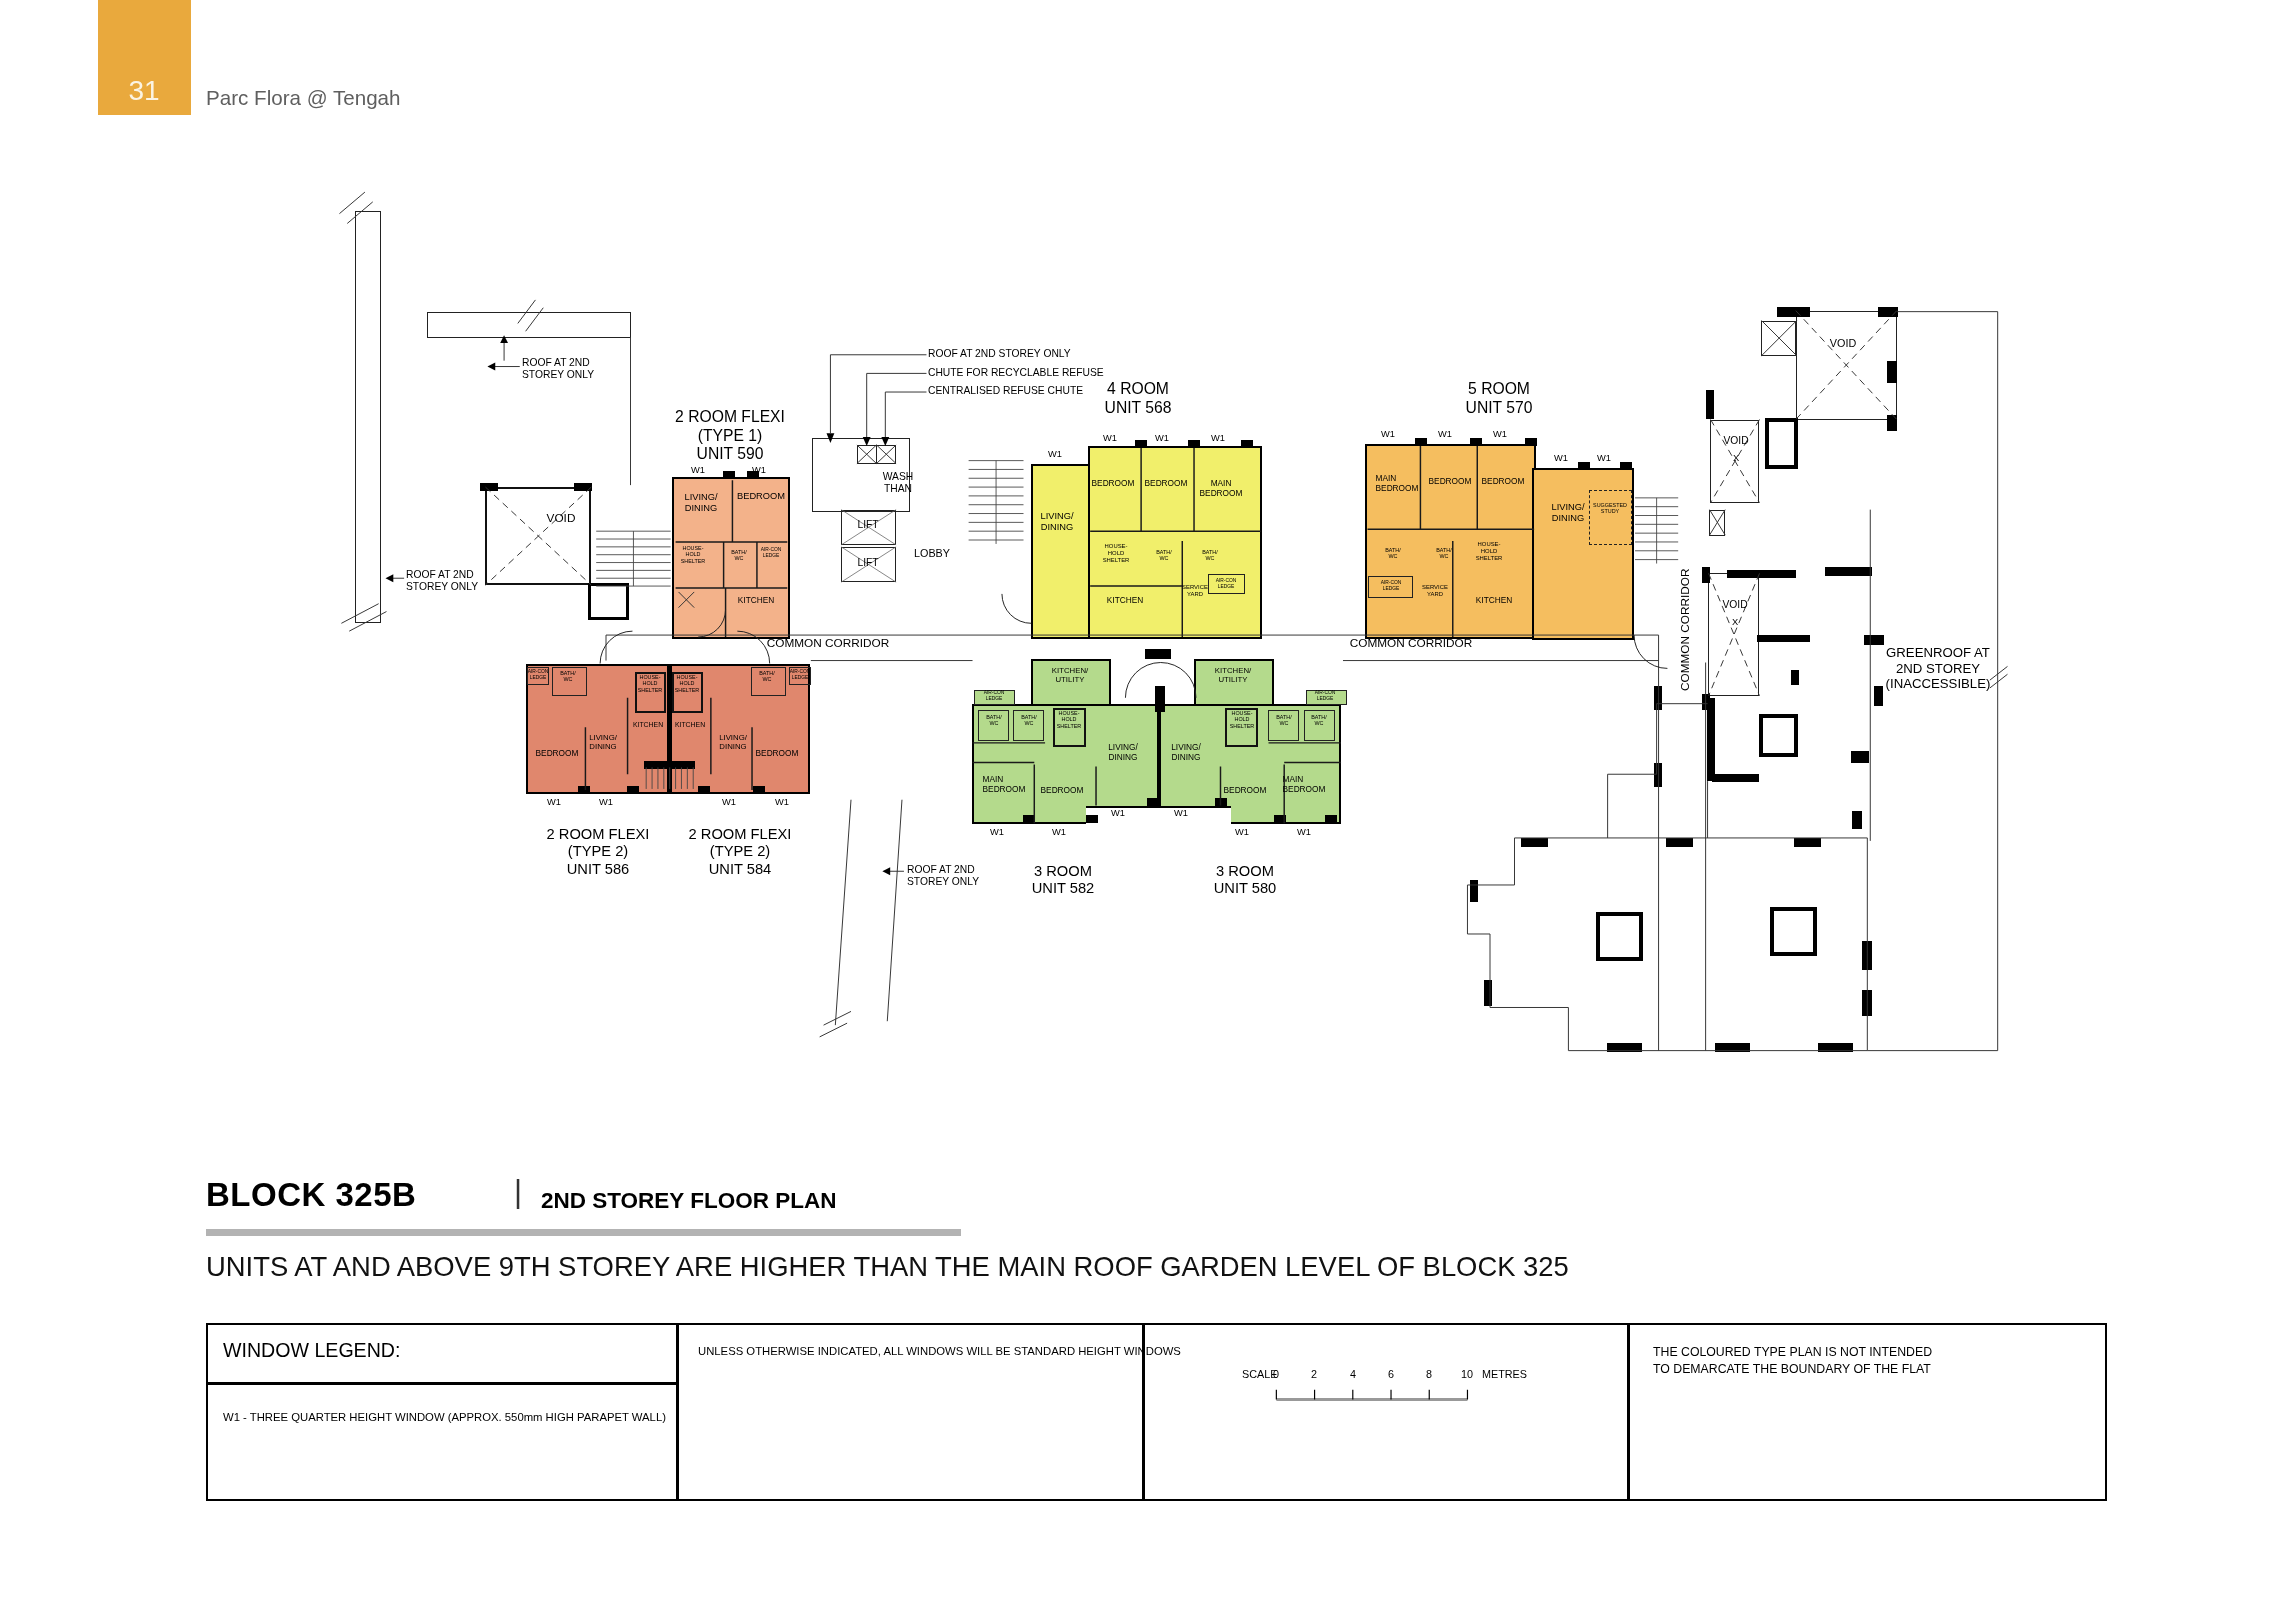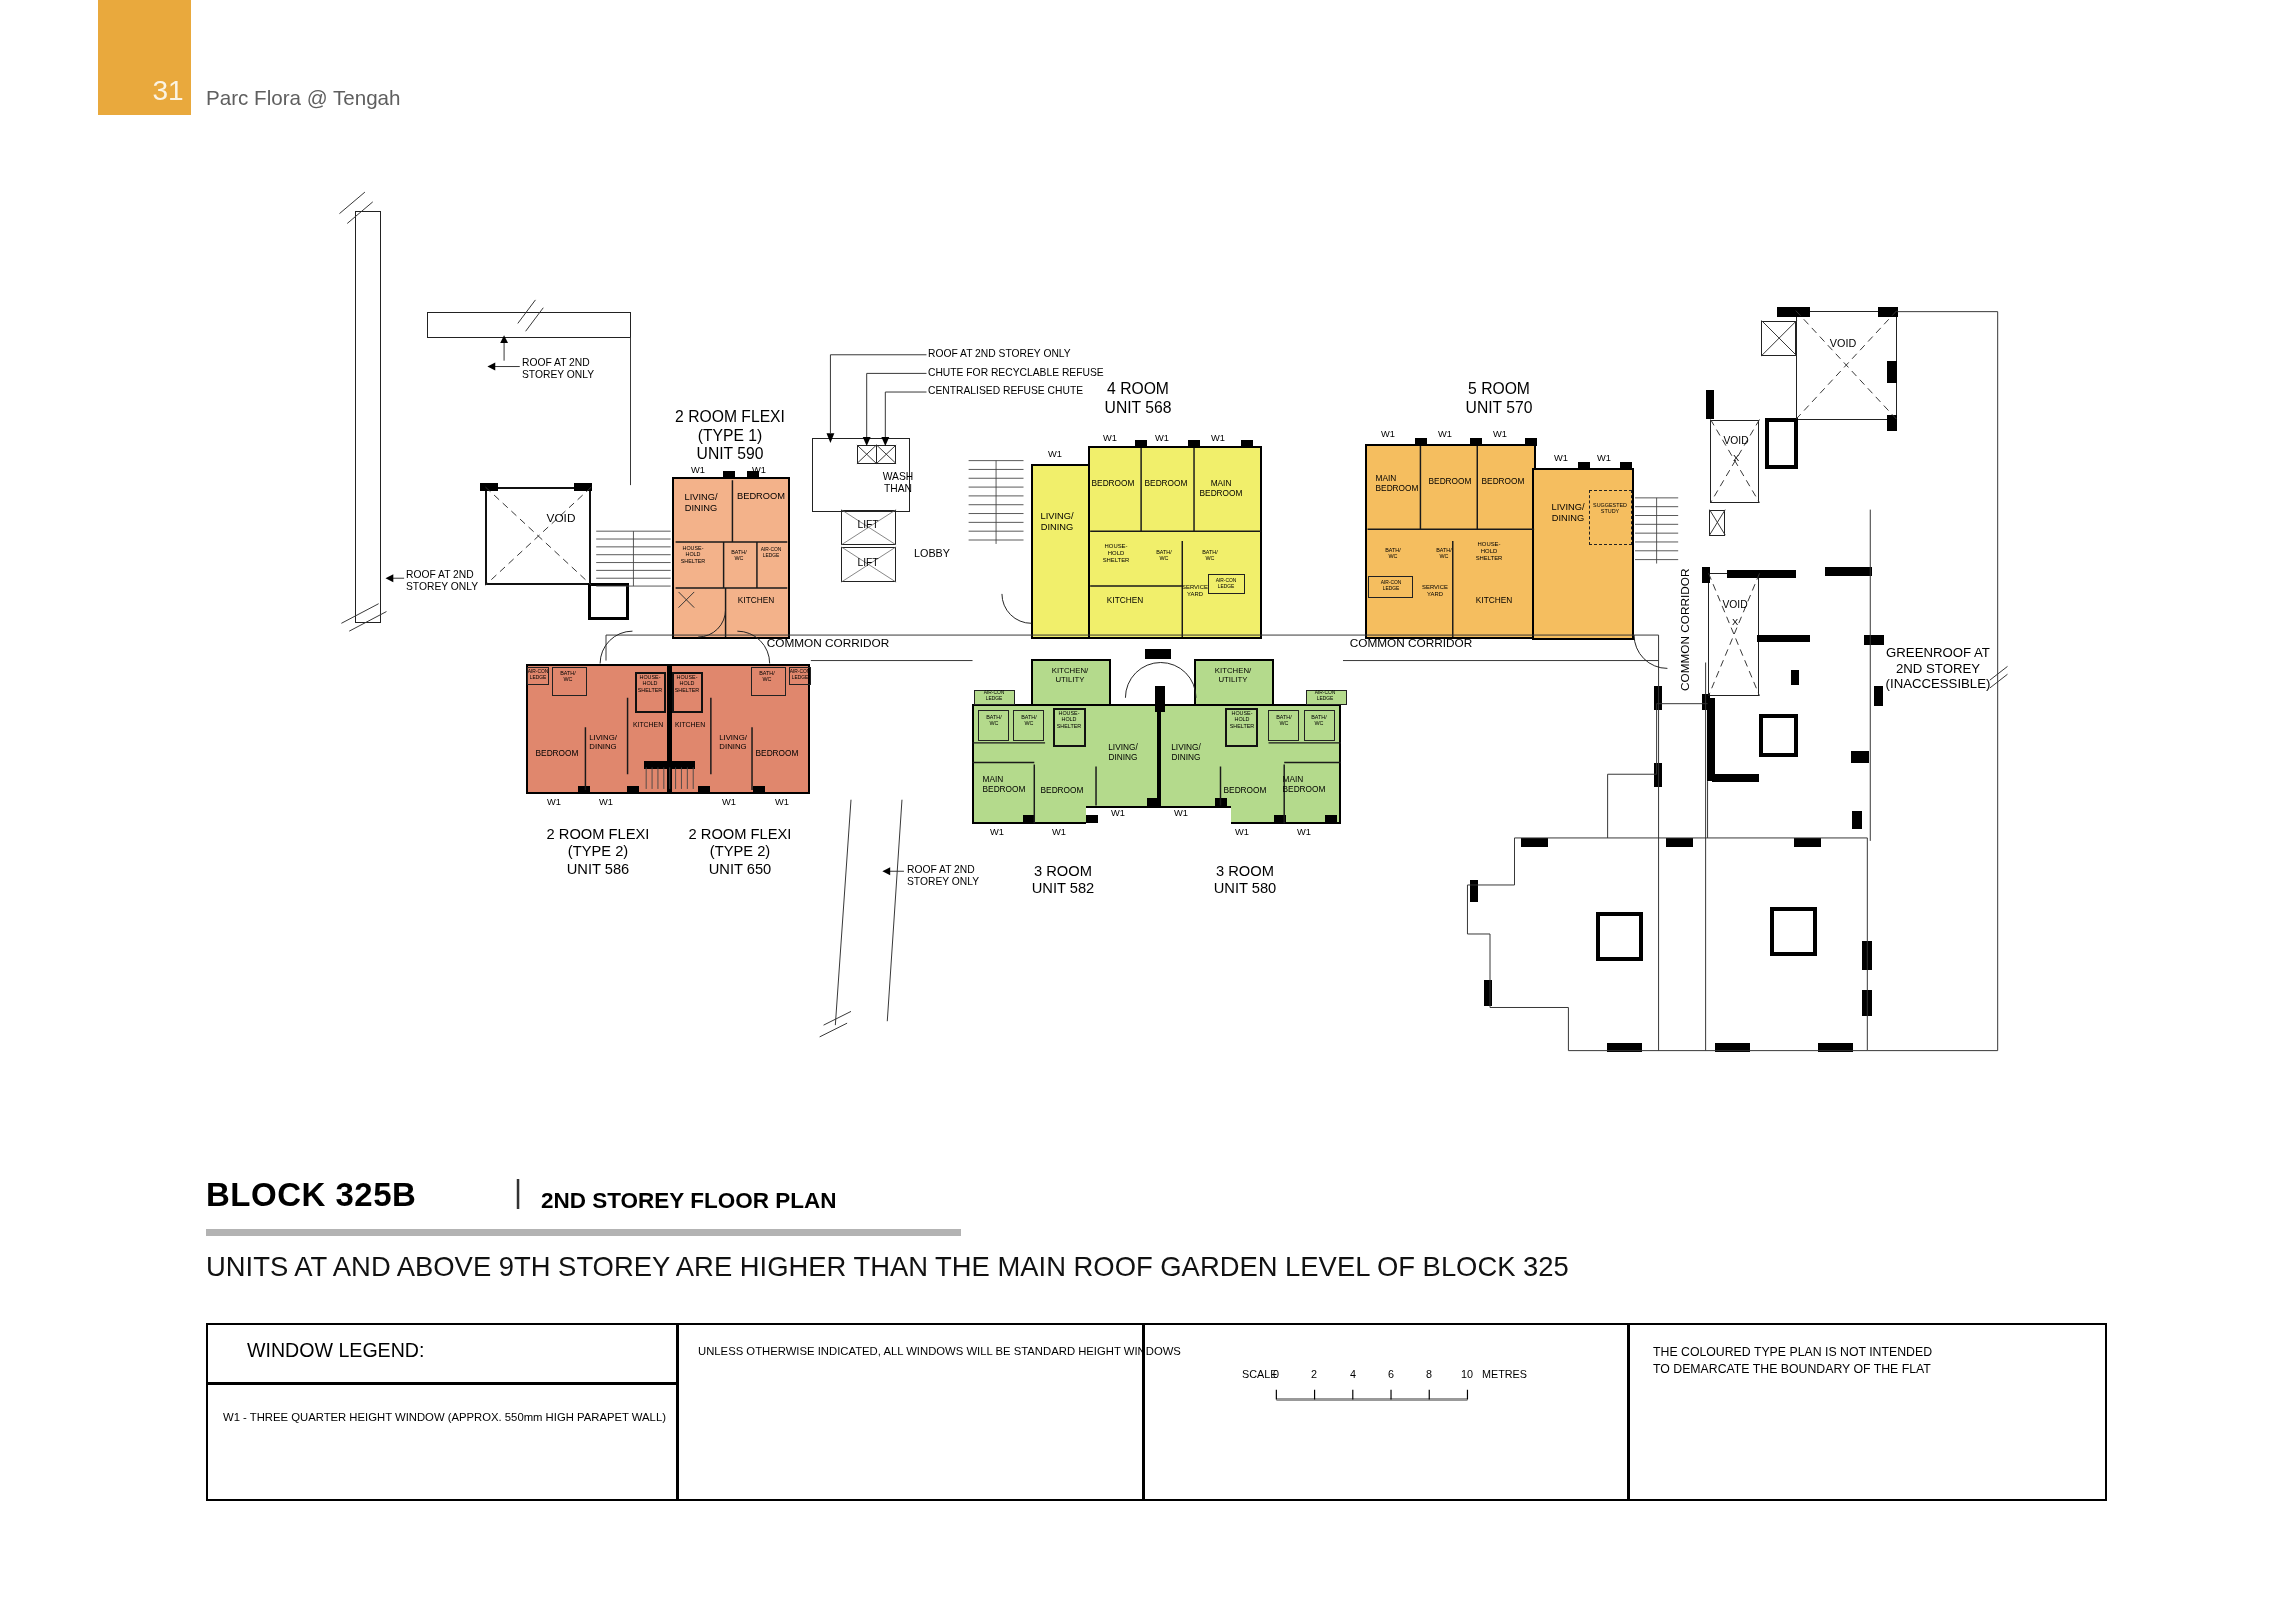--- a/index.html
+++ b/index.html
@@ -11,21 +11,21 @@
         font-family:"Liberation Sans","DejaVu Sans",sans-serif;color:#000;}
   .abs{position:absolute;box-sizing:border-box;}
   .c{position:absolute;transform:translateX(-50%);text-align:center;white-space:nowrap;line-height:1.18;}
   .l{position:absolute;white-space:nowrap;line-height:1.18;}
   .thin{position:absolute;border:1.2px solid #222;box-sizing:border-box;}
   .thin2{position:absolute;border:2px solid #111;box-sizing:border-box;}
   .unitbox{position:absolute;border:2.9px solid #000;box-sizing:border-box;}
   .wallr{position:absolute;background:#000;}
   .pier{position:absolute;background:#000;width:11.8px;height:7.8px;}
   .sqr{position:absolute;border:4.9px solid #000;background:#fff;box-sizing:border-box;}
-  .f20{font-size:19.6px;margin-left:24px;} .f16{font-size:15.7px;} .f15{font-size:14.7px;} .f13{font-size:13.2px;}
+  .f20{font-size:19.6px;} .f16{font-size:15.7px;} .f15{font-size:14.7px;} .f13{font-size:13.2px;}
   .f125{font-size:12.3px;} .f12{font-size:11.8px;} .f115{font-size:11.3px;} .f11{font-size:10.8px;}
   .f10{font-size:10.3px;} .f9{font-size:9.3px;} .f85{font-size:8.3px;} .f8{font-size:7.8px;}
   .f7{font-size:6.9px;} .f6{font-size:5.9px;} .f55{font-size:5.4px;} .f5{font-size:4.9px;}
   .vtext{writing-mode:vertical-rl;transform:rotate(180deg);}
   svg.overlay{position:absolute;left:0;top:0;pointer-events:none;}
   .bg590{background:var(--u590);} .bg568{background:var(--u568);} .bg570{background:var(--u570);}
   .bg586{background:var(--u586);} .bg582{background:var(--u582);}
 </style>
 </head>
 <body>
@@ -272,21 +272,21 @@
     <span>UNIT 570</span>
   </div>
   <div class="c f15" style="left:598px;top:826px;">
     <span>2 ROOM FLEXI</span><br>
     <span>(TYPE 2)</span><br>
     <span>UNIT 586</span>
   </div>
   <div class="c f15" style="left:740px;top:826px;">
     <span>2 ROOM FLEXI</span><br>
     <span>(TYPE 2)</span><br>
-    <span>UNIT 650</span>
+    <span>UNIT 584</span>
   </div>
   <div class="c f15" style="left:1063px;top:863px;">
     <span>3 ROOM</span><br>
     <span>UNIT 582</span>
   </div>
   <div class="c f15" style="left:1245px;top:863px;">
     <span>3 ROOM</span><br>
     <span>UNIT 580</span>
   </div>
 

